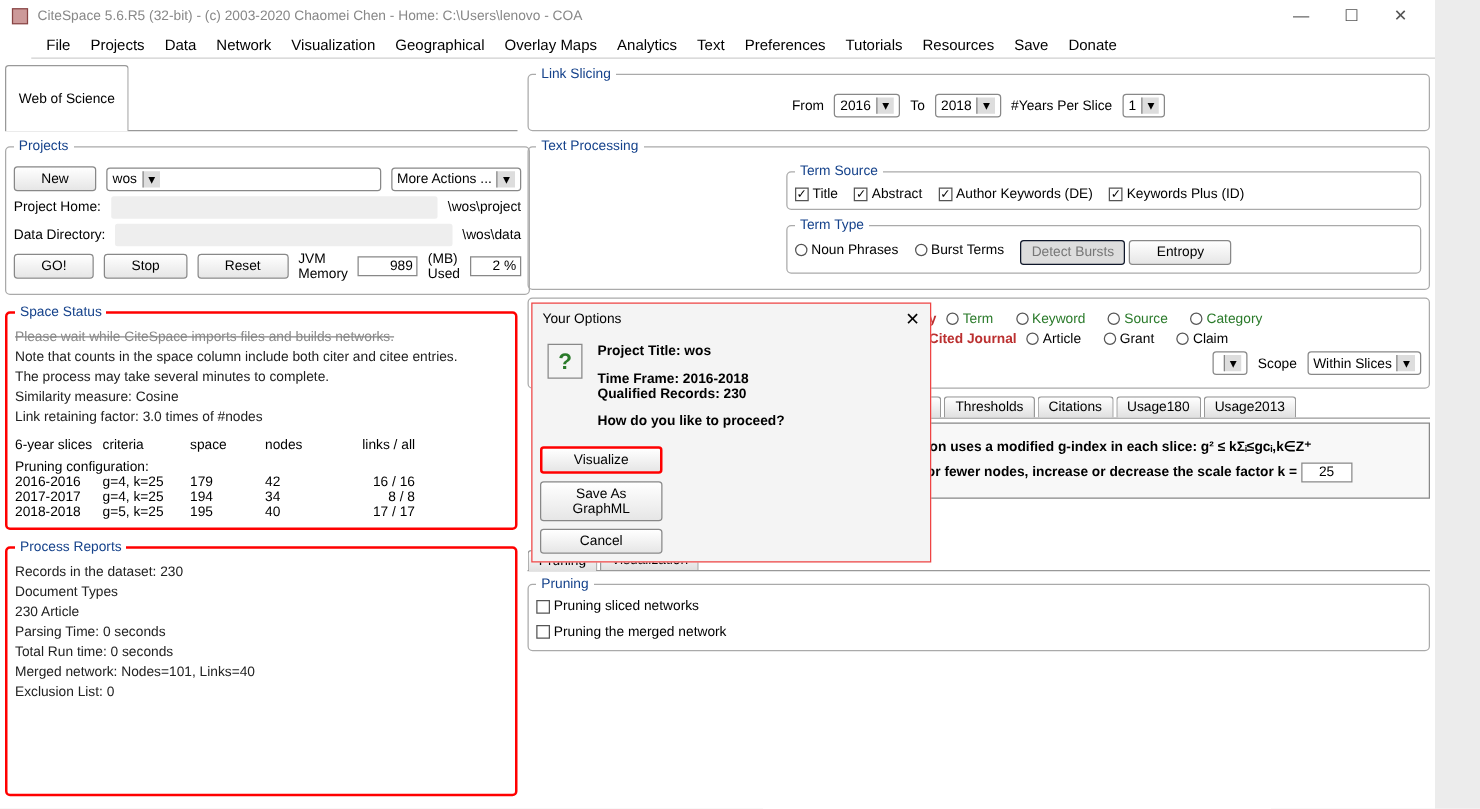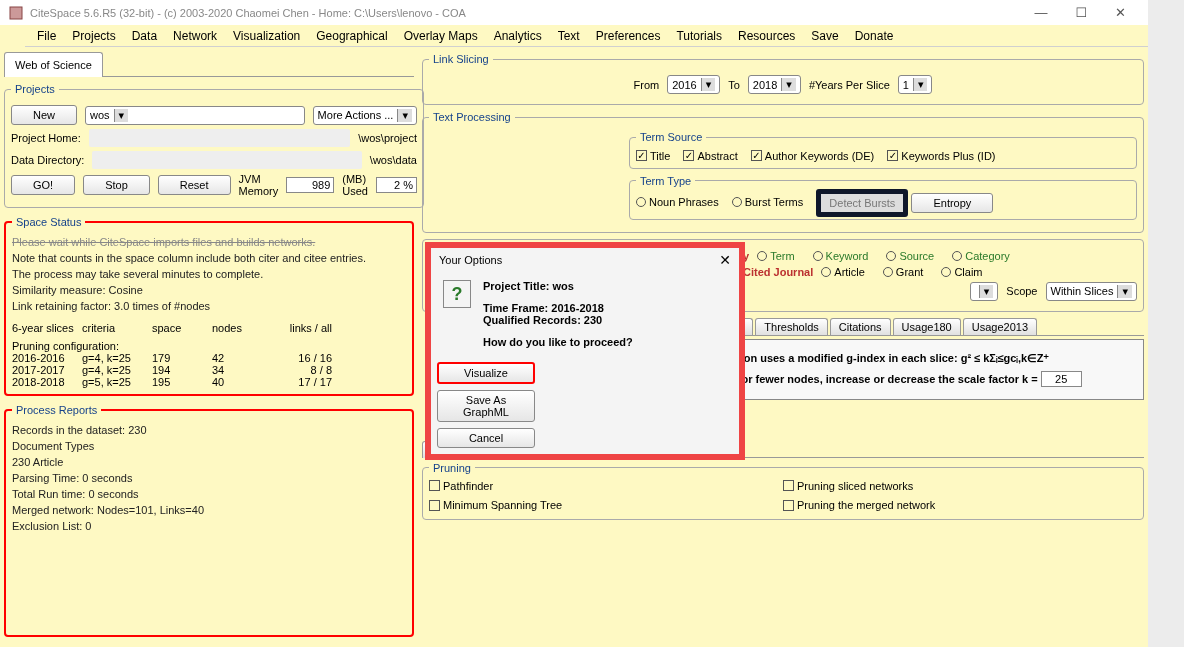--- a/index.html
+++ b/index.html
@@ -1,58 +1,58 @@
 <!DOCTYPE html>
 <html><head>
 <meta charset="utf-8">
 <style>
 * { box-sizing: border-box; font-family: Arial, sans-serif; font-size: 11px; }
 body { margin: 0; background: #ececec; color: #000; }
-.window { width: 1148px; height: 647px; background: #fef9c3; position: relative; overflow: hidden; }
+.window { width: 1148px; height: 647px; background: #ffffff; position: relative; overflow: hidden; }
 .titlebar { height: 25px; display: flex; align-items: center; padding: 0 8px; background: #fff; color: #888; font-size: 12px; }
 .titlebar .icon { width: 16px; height: 16px; margin-right: 6px; }
 .titlebar .spacer { flex: 1; }
 .titlebar .winbtn { padding: 2px 14px; color: #555; font-size: 13px; cursor: pointer; }
 .menubar { height: 22px; display: flex; align-items: center; padding: 0 4px; border-bottom: 1px solid #d0d0d0; margin-left: 25px; }
 .menubar span { padding: 0 8px; cursor: pointer; font-size: 12px; }
 .content { display: flex; height: calc(100% - 47px); }
 .left-pane { width: 418px; padding: 4px; display: flex; flex-direction: column; }
 .right-pane { flex: 1; padding: 4px; position: relative; }
 .tab-strip { display: flex; border-bottom: 1px solid #999; margin-bottom: 4px; }
-.tab { padding: 6px 10px; border: 1px solid #999; border-bottom: none; background: #e8e8e8; border-radius: 3px 3px 0 0; margin-right: 2px; }
+.tab { padding: 20px 10px; border: 1px solid #999; border-bottom: none; background: #e8e8e8; border-radius: 3px 3px 0 0; margin-right: 2px; }
 .tab.active { background: #fff; position: relative; top: 1px; }
 fieldset { border: 1px solid #aaa; border-radius: 4px; margin: 2px 0 6px 0; padding: 6px; }
 fieldset.red { border: 2px solid red; }
 legend { color: #15428b; padding: 0 4px; font-weight: normal; }
 .btn { background: linear-gradient(#fff,#e6e6e6); border: 1px solid #888; border-radius: 3px; padding: 3px 21px; cursor: pointer; }
 .btn.red { border: 2px solid red; }
 .combo { background: #fff; border: 1px solid #888; border-radius: 3px; padding: 2px 4px; display: inline-flex; align-items: center; }
 .combo .drop { background: #ddd; border-left: 1px solid #888; padding: 0 4px; margin-left: 4px; }
 .row { display: flex; align-items: center; gap: 8px; margin: 4px 0; }
 .blur-field { background: #eee; color: #eee; flex: 1; height: 18px; border-radius: 2px; }
 .status-text { font-size: 11px; line-height: 16px; color: #222; }
 .table { font-size: 11px; }
 .table .hdr, .table .trow { display: flex; }
 .table .c1 { width: 70px; } .table .c2 { width: 70px; } .table .c3 { width: 60px; } .table .c4 { width: 60px; } .table .c5 { width: 60px; text-align: right; }
 .radio { display: inline-flex; align-items: center; gap: 3px; margin-right: 10px; }
 .radio .dot { border: 1px solid #555; width: 10px; height: 10px; border-radius: 50%; }
 .radio.green { color: #2a7a2a; }
 .check { display: inline-flex; align-items: center; gap: 3px; margin-right: 10px; }
 .check .box { width: 11px; height: 11px; border: 1px solid #555; display: flex; align-items: center; justify-content: center; font-size: 10px; }
-.dialog { position: absolute; left: 425px; top: 242px; width: 320px; background: #f4f4f4; border: 6px solid #ef4444; z-index: 100; }
+.dialog { position: absolute; left: 425px; top: 242px; width: 320px; background: #f4f4f4; border: 1px solid #ef4444; z-index: 100; }
 .dialog .dtitle { padding: 4px 8px; display: flex; align-items: center; }
 .dialog .dtitle .x { margin-left: auto; font-size: 14px; cursor: pointer; }
 .dialog .dbody { padding: 8px 12px; display: flex; gap: 12px; }
 .dialog .qicon { width: 28px; height: 28px; border: 1px solid #888; display: flex; align-items: center; justify-content: center; font-size: 18px; color: #2a7a2a; font-weight: bold; }
 .dialog .dbtns { display: flex; gap: 6px; padding: 6px; justify-content: center; flex-direction: column; }
 .dialog .dbtns .btn { width: 98px; text-align: center; }
 .sub-tabs .tab { background: linear-gradient(#fff,#e0e0e0); padding: 2px 8px; }
 .field-box { border: 1px solid #888; padding: 6px; background: #f8f8f8; margin-top: -1px; }
 input[type=text] { border: 1px solid #888; padding: 1px 3px; }
-.grey-btn { background: #ddd; border: 5px solid #0f172a; color: #777; padding: 3px 8px; border-radius: 3px; }
+.grey-btn { background: #ddd; border: 1px solid #0f172a; color: #777; padding: 3px 8px; border-radius: 3px; }
 </style>
 </head>
 <body>
 
 <div class="window">
   <div class="titlebar">
     <svg class="icon" viewBox="0 0 16 16">
         <rect x="2" y="2" width="12" height="12" fill="#c99" stroke="#844"></rect>
       </svg>
     <span>CiteSpace 5.6.R5 (32-bit) - (c) 2003-2020 Chaomei Chen - Home: C:\Users\lenovo - COA</span>
@@ -297,30 +297,20 @@
         <div class="tab-strip sub-tabs">
           <div class="tab active">Pruning</div>
           <div class="tab">Visualization</div>
         </div>
         <fieldset>
           <legend>Pruning</legend>
           <div style="display:flex">
             <div style="flex:1">
               <div class="check">
                   <span class="box"></span>
-                  <span>Pathfinder</span>
-                </div><br>
-              <div class="check" style="margin-top:6px">
-                  <span class="box"></span>
-                  <span>Minimum Spanning Tree</span>
-                </div>
-            </div>
-            <div style="flex:1">
-              <div class="check">
-                  <span class="box"></span>
                   <span>Pruning sliced networks</span>
                 </div><br>
               <div class="check" style="margin-top:6px">
                   <span class="box"></span>
                   <span>Pruning the merged network</span>
                 </div>
             </div>
           </div>
         </fieldset>
       </div>

